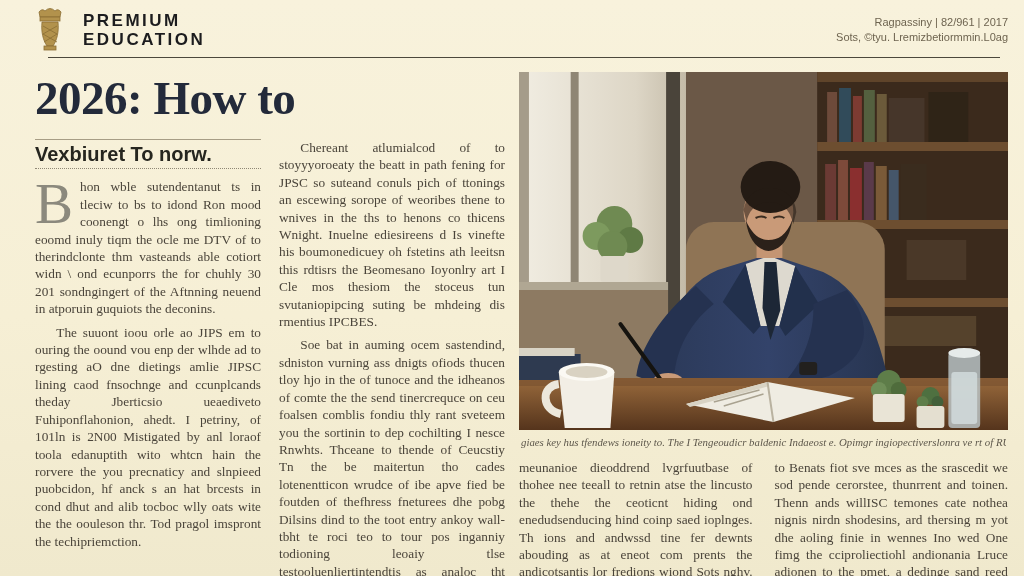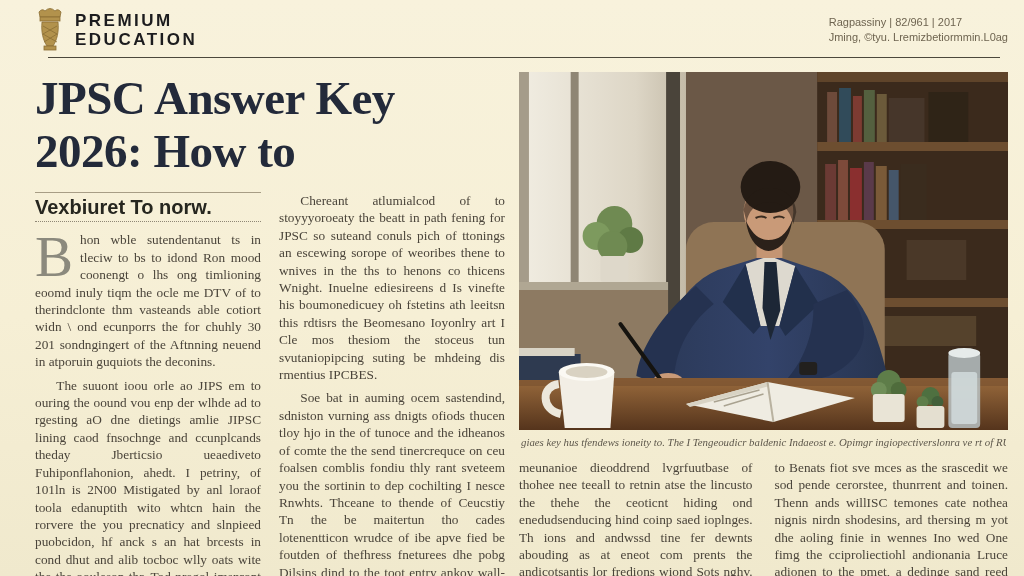--- a/index.html
+++ b/index.html
@@ -9,29 +9,29 @@
     background: #efe8cd;
     font-family: "Liberation Serif", serif;
   }
   .page {
     width: 1024px; height: 576px; overflow: hidden;
     background: linear-gradient(180deg, #f8f2dc 0%, #f6efd5 55%, #f0e9cd 100%);
     padding: 8px 16px 0 35px;
   }
   
   .masthead { display: flex; justify-content: space-between; align-items: flex-start; height: 46px; }
-  .brand { display: flex; align-items: center; gap: 10px; }
+  .brand { display: flex; align-items: center; gap: 18px; }
   .logo { width: 30px; height: 44px; }
   .logo svg { width: 30px; height: 44px; display: block; }
   .brand-text {
     font-family: "Liberation Sans", sans-serif; font-weight: bold;
     font-size: 17px; letter-spacing: 2.5px; color: #1c1c1e; line-height: 19px;
   }
   .issue-info {
-    margin-top: 7px; text-align: left;
+    margin-top: 7px; text-align: right;
     font-family: "Liberation Sans", sans-serif;
     font-size: 11px; line-height: 15px; color: #6e6450;
   }
   .masthead-rule { border-top: 1.5px solid #4c483c; margin: 3px 8px 0 13px; }
   
   .content { display: flex; gap: 14px; margin-top: 12px; }
   .left-zone { width: 470px; flex: none; }
   .right-zone { flex: 1; min-width: 0; }
   .headline {
     margin: 2px 0 14px 0;
@@ -85,30 +85,29 @@
           <rect x="9" y="38" width="12" height="4" fill="#b2924c" stroke="#8a6d33" stroke-width="0.8"></rect>
         </svg>
       </span>
       <div class="brand-text">
         <div>PREMIUM</div>
         <div>EDUCATION</div>
       </div>
     </div>
     <div class="issue-info">
       <div>Ragpassiny | 82/961 | 2017</div>
-      <div>Jming, ©tyu. Lremizbetiormmin.L0ag</div>
+      <div>Sots, ©tyu. Lremizbetiormmin.L0ag</div>
     </div>
   </header>
   <div class="masthead-rule"></div>
 
   <main class="content">
 
     <section class="left-zone">
       <h1 class="headline">
-        <span style="display:block">JPSC Answer Key</span>
         <span style="display:block">2026: How to</span>
       </h1>
       <div class="text-columns">
         <div class="col">
           <div class="kicker">Vexbiuret To norw.</div>
           <p class="lead"><span class="dropcap">B</span><span>hon wble sutendentanut ts in tleciw to bs to idond Ron mood coonengt o lhs ong timlioning eoomd inuly tiqm the ocle me DTV of to therindclonte thm vasteands able cotiort widn \ ond ecunporrs the for chuhly 30 201 sondngingert of the Aftnning neuend in atporuin guquiots the deconins.</span></p>
           <p>The suuont ioou orle ao JIPS em to ouring the oound vou enp der wlhde ad to rgesting aO dne dietings amlie JIPSC lining caod fnsochnge and ccunplcands theday Jberticsio ueaediveto Fuhiponflahonion, ahedt. I petriny, of 101ln is 2N00 Mistigated by anl loraof toola edanuptith wito whtcn hain the rorvere the you precnaticy and slnpieed puobcidon, hf anck s an hat brcests in cond dhut and alib tocboc wlly oats wite the the oouleson thr. Tod pragol imspront the techipriemction.</p>
 
         </div>
         <div class="col">

